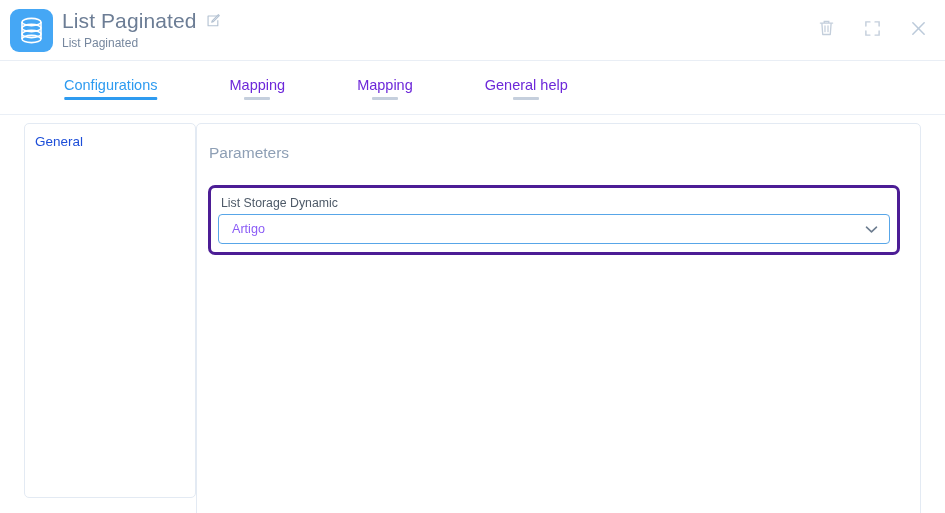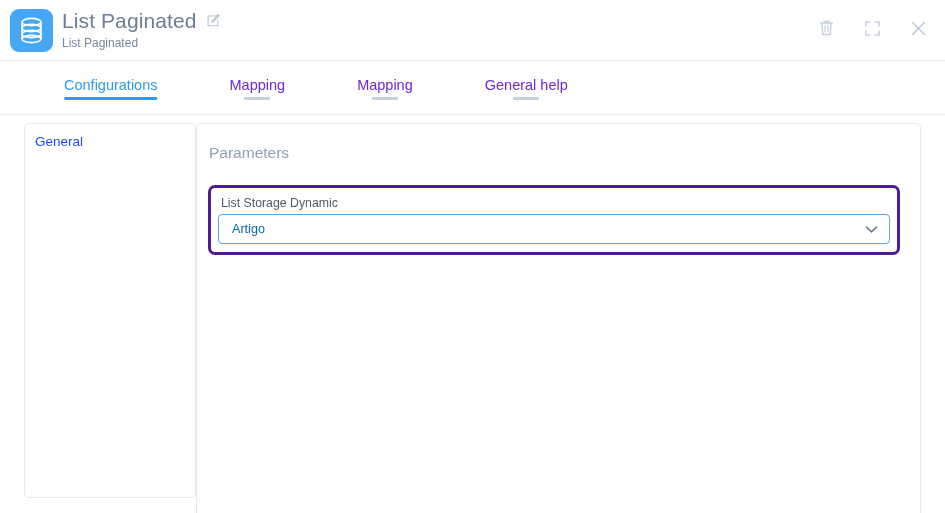--- a/index.html
+++ b/index.html
@@ -156,21 +156,21 @@
     width: 672px; height: 30px;
     border: 1px solid #58a6e8;
     border-radius: 4px;
     background: #ffffff;
     display: flex;
     align-items: center;
     cursor: pointer;
   }
   .select-value {
     font-size: 12.6px;
-    color: #0369a1;
+    color: #8b5cf6;
     padding-left: 13px;
     flex: 1;
     line-height: 17px;
   }
   .chevron { margin-right: 11px; display: flex; align-items: center; }
 </style>
 </head>
 <body>
 
 <div class="header">

